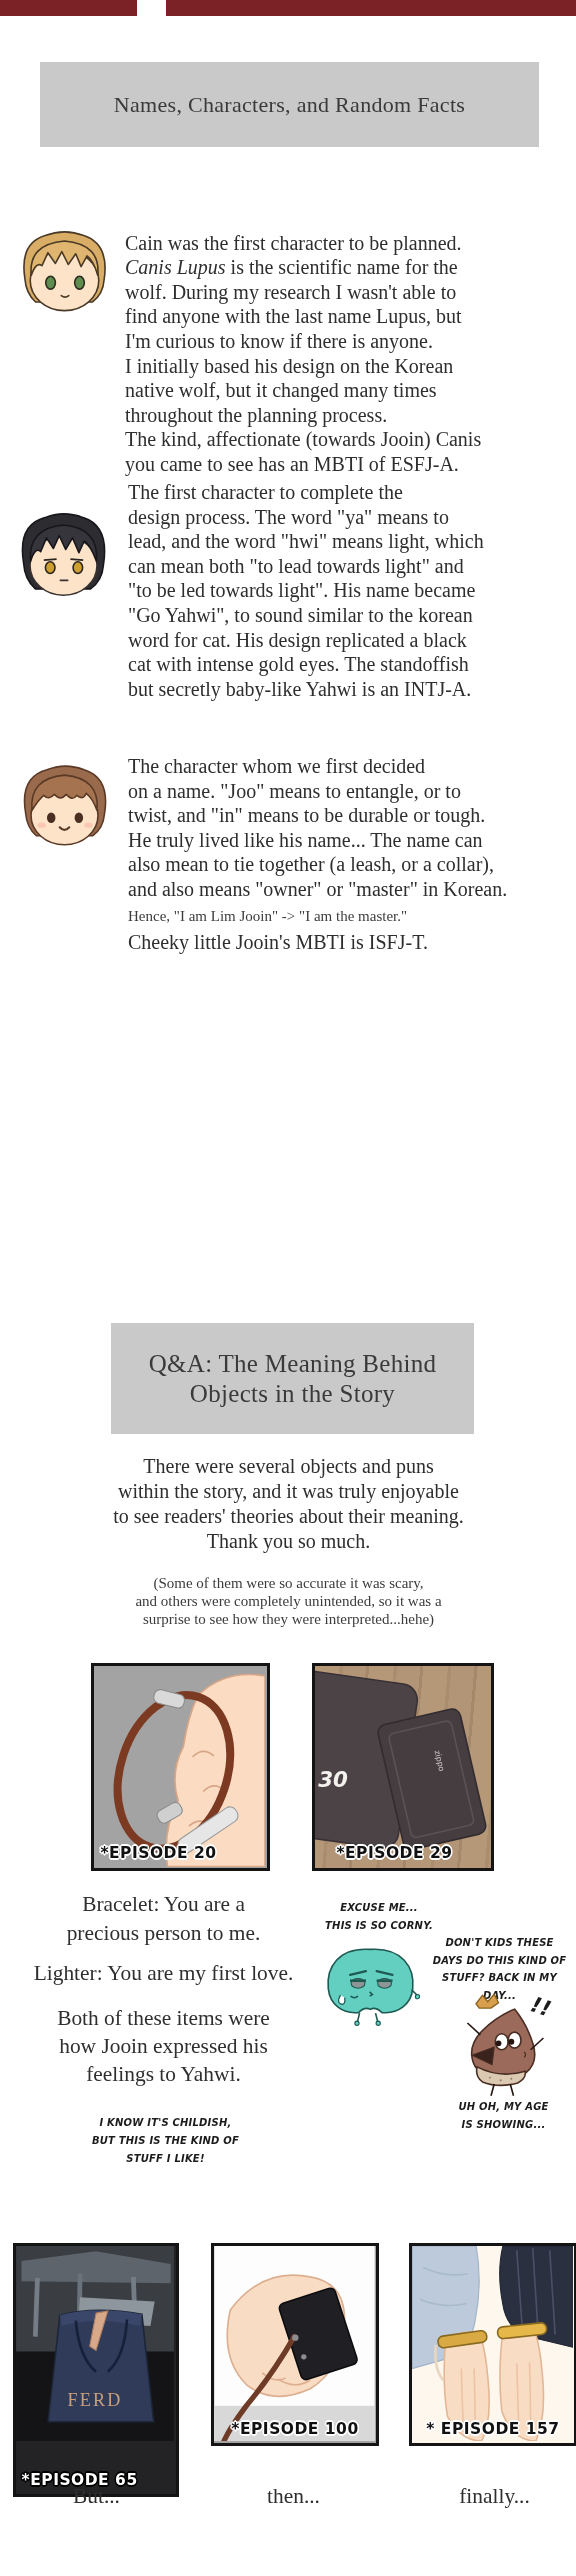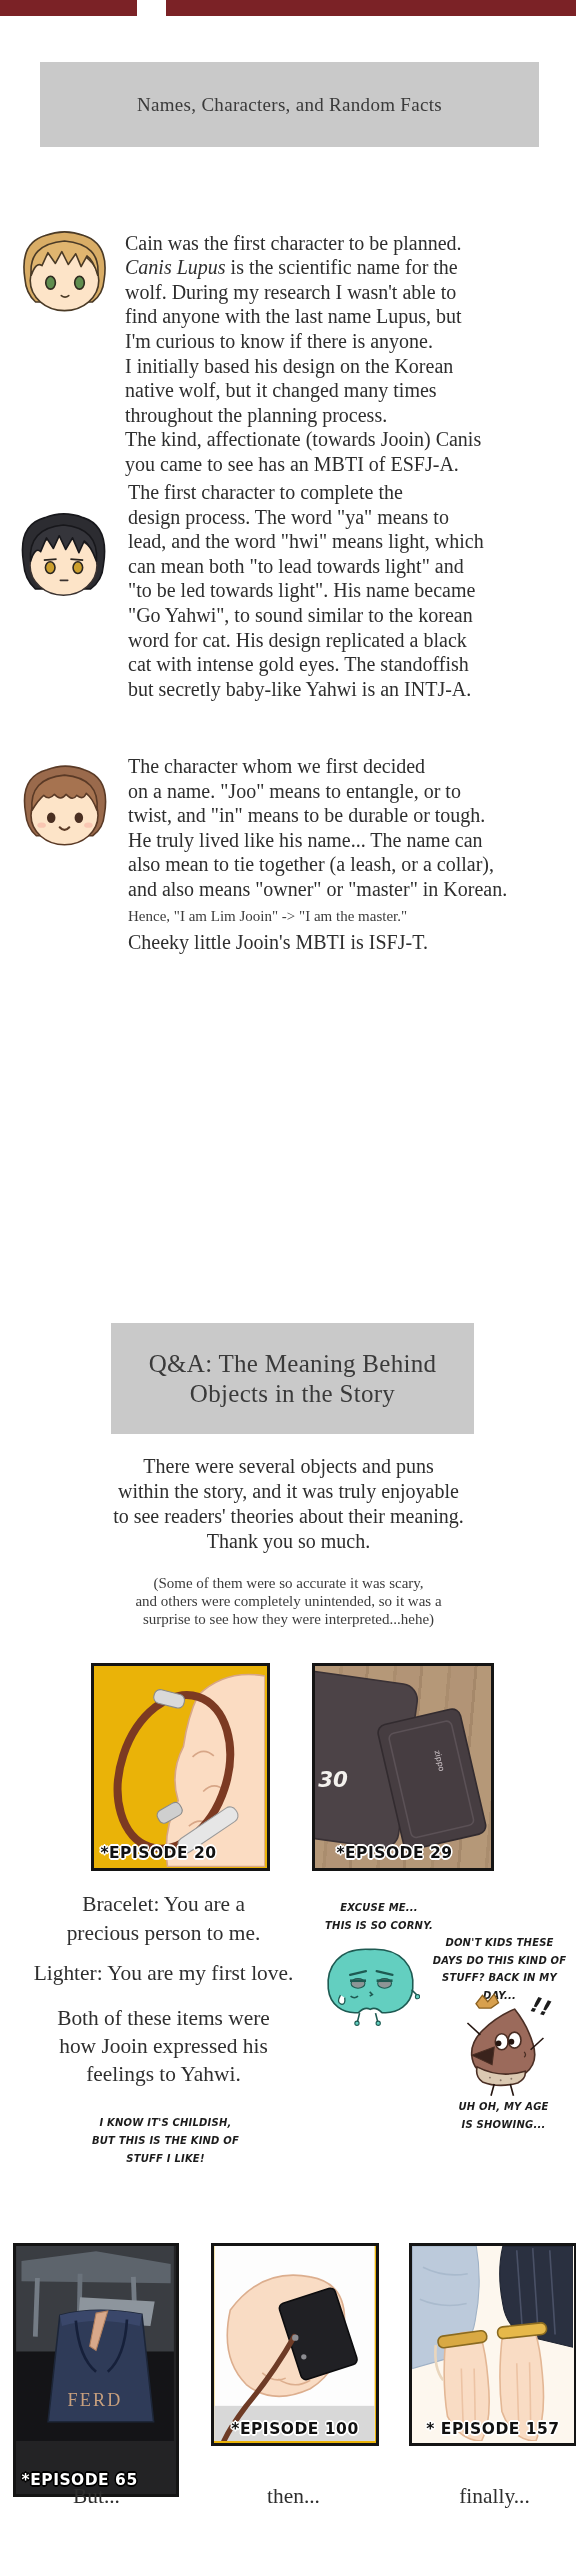--- a/index.html
+++ b/index.html
@@ -6,36 +6,36 @@
   #canvas{position:relative;width:577px;height:2576px;background:#ffffff;overflow:hidden;
           font-family:"Liberation Serif",serif;color:#2f2f2f;}
   .abs{position:absolute;}
   .pre{white-space:pre-line;}
   .center{text-align:center;}
   
   .topbar{height:16px;background:#7b2226;top:0;}
   
   .header-box{background:#c9c9c9;display:flex;align-items:center;justify-content:center;
               color:#3a3a3a;}
-  .header-box .t{font-size:19px;line-height:31px;letter-spacing:0.3px;}
+  .header-box .t{font-size:22px;line-height:31px;letter-spacing:0.3px;}
   
   .par{font-size:20px;line-height:24.6px;color:#2e2e2e;}
   .par-small{font-size:15px;line-height:18px;color:#3c3c3c;}
   .ital{font-style:italic;}
   
   .comic{font-family:"DejaVu Sans",sans-serif;font-weight:700;font-style:italic;
          font-size:10px;line-height:18px;color:#1c1c1c;letter-spacing:0.2px;}
   .ep-label{font-family:"DejaVu Sans",sans-serif;font-weight:800;font-style:normal;
             font-size:15.5px;letter-spacing:0.5px;}
   .ol-white{color:#111;text-shadow:-1.6px 0 0 #fff,1.6px 0 0 #fff,0 -1.6px 0 #fff,0 1.6px 0 #fff,
             -1.1px -1.1px 0 #fff,1.1px 1.1px 0 #fff,-1.1px 1.1px 0 #fff,1.1px -1.1px 0 #fff;}
   .ol-black{color:#fff;text-shadow:-1.6px 0 0 #000,1.6px 0 0 #000,0 -1.6px 0 #000,0 1.6px 0 #000,
             -1.1px -1.1px 0 #000,1.1px 1.1px 0 #000,-1.1px 1.1px 0 #000,1.1px -1.1px 0 #000;}
   
-  .panel{border:3.7px solid #141414;box-sizing:border-box;overflow:hidden;background:#eab308;}
+  .panel{border:3.7px solid #141414;box-sizing:border-box;overflow:hidden;background:#a3a3a3;}
   .wood{background:repeating-linear-gradient(95deg,#b59878 0 24.6px,#aa8d6e 24.6px 28px,
         #b29476 28px 51px,#a5886a 51px 54px);text-align:center;}
   .caption{font-size:21.4px;color:#2e2e2e;}
   svg{display:block;}
 </style>
 </head>
 <body>
 
 <div id="canvas">
 

